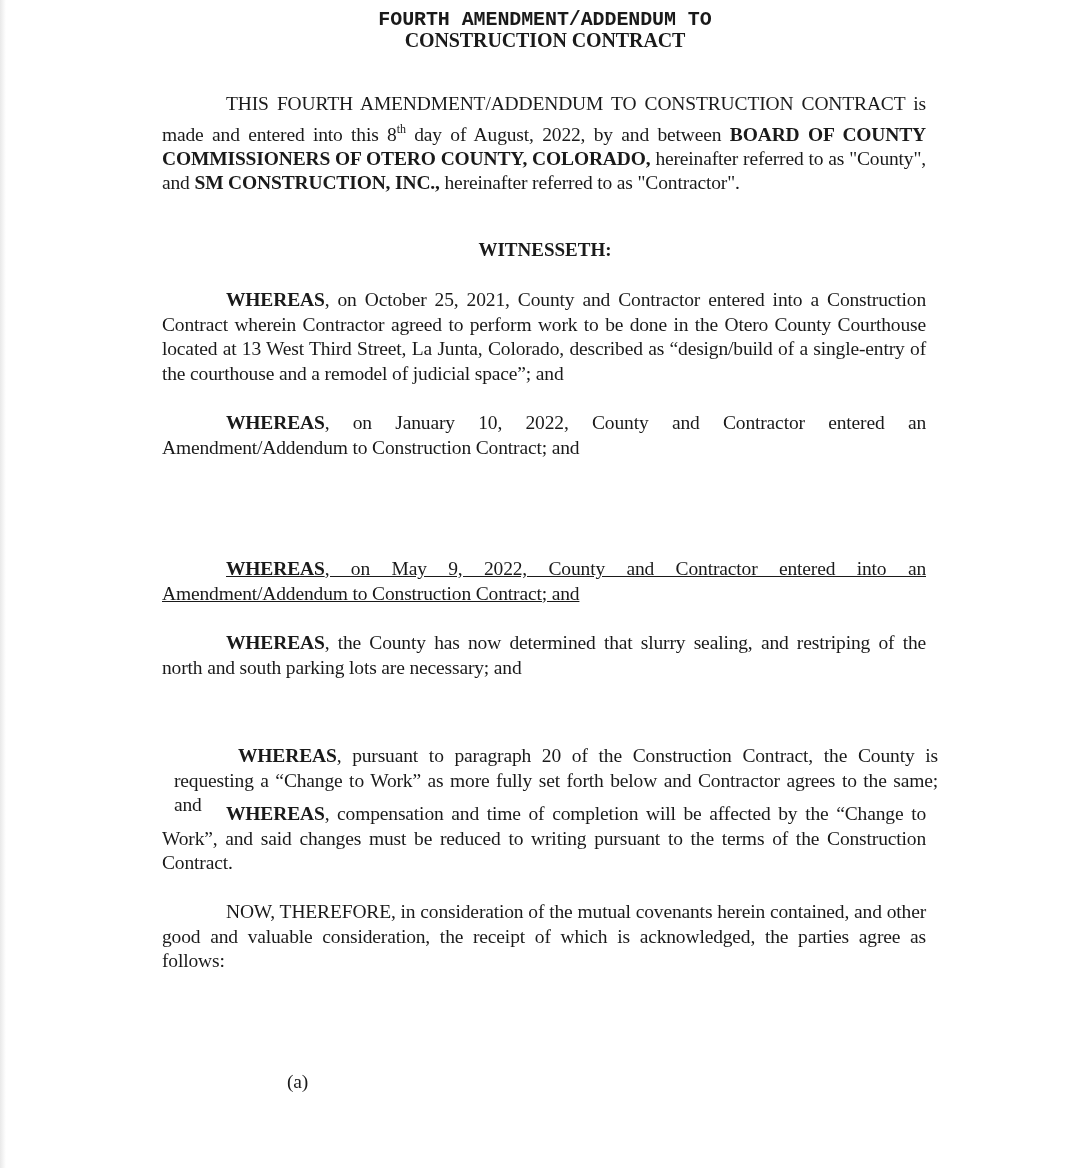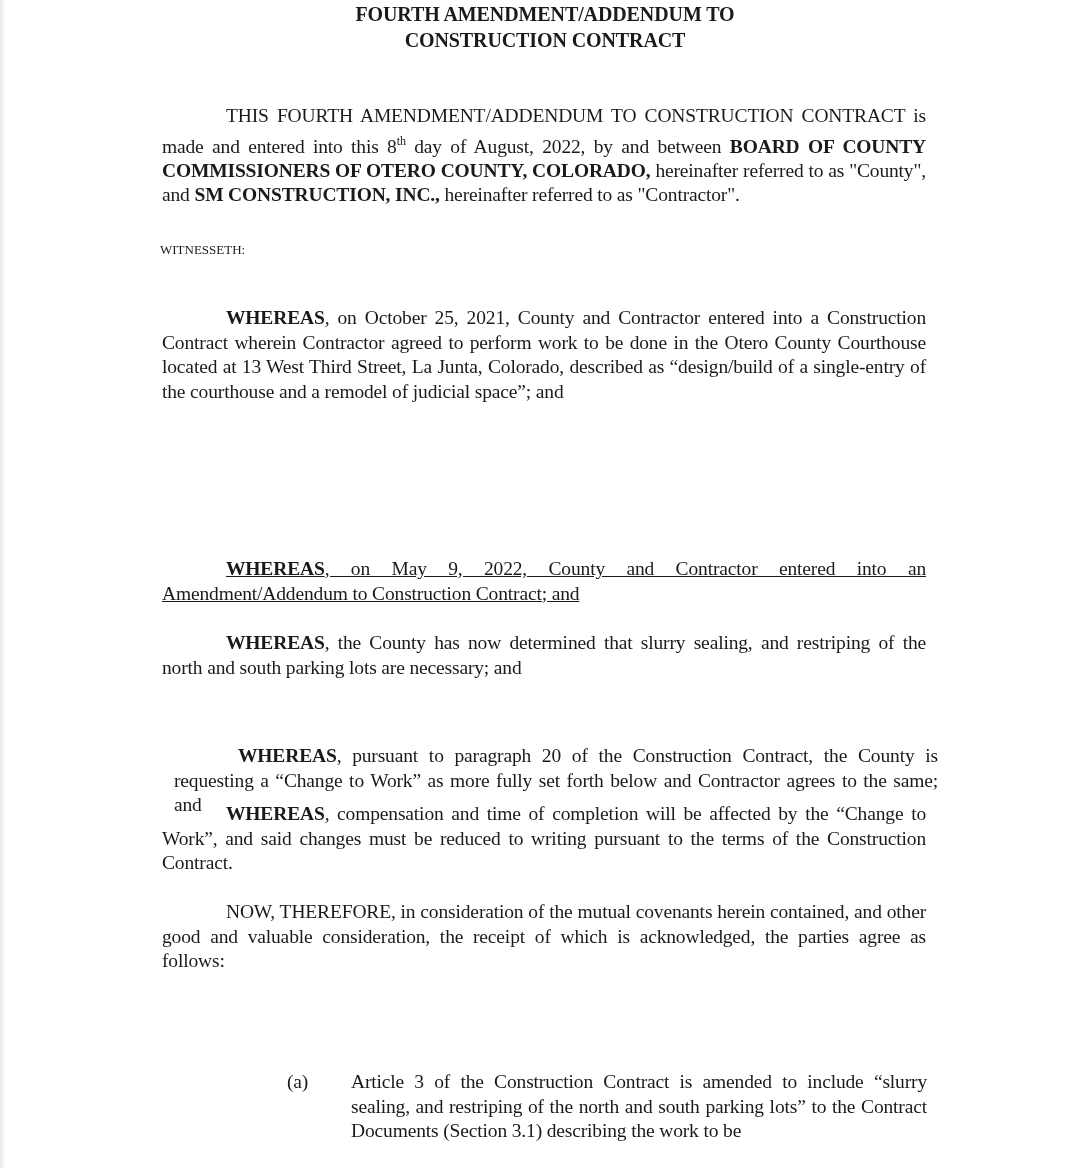--- a/index.html
+++ b/index.html
@@ -14,47 +14,50 @@
     position: absolute; left: 160px; width: 770px; text-align: center;
     font-weight: bold; font-size: 20px; line-height: 24px; letter-spacing: -0.1px;
   }
   .para {
     position: absolute; left: 162px; width: 764px;
     font-size: 19.5px; line-height: 24.5px; text-align: justify;
     letter-spacing: -0.15px;
   }
   .para .indent { display: inline-block; width: 64px; }
   .center-head {
-    position: absolute; left: 160px; width: 770px; text-align: left;
-    font-weight: normal; font-size: 13px; line-height: 24px;
+    position: absolute; left: 160px; width: 770px; text-align: center;
+    font-weight: bold; font-size: 19px; line-height: 24px;
   }
   b { font-weight: bold; }
   .sub-item { position: absolute; left: 287px; width: 640px; font-size: 19.5px; line-height: 24.5px; letter-spacing: -0.15px; }
   .sub-label { position: absolute; left: 0; top: 0; }
   .sub-text { position: absolute; left: 64px; width: 576px; text-align: justify; }
 </style>
 </head>
 <body>
 
 <div class="page">
   <div class="edge"></div>
 
-  <div class="title" style="top:2px;">FOURTH AMENDMENT/ADDENDUM TO</div>
+  <div class="title" style="top:8px;font-family:Liberation Mono, monospace;">FOURTH AMENDMENT/ADDENDUM TO</div>
   <div class="title" style="top:28px;">CONSTRUCTION CONTRACT</div>
 
-  <div class="para" style="top:92px;margin-top:12px;">
+  <div class="para" style="top:92px;">
     <span class="indent"></span><span>THIS FOURTH AMENDMENT/ADDENDUM TO CONSTRUCTION CONTRACT is made and entered into this 8</span><sup style="font-size:12px;">th</sup><span> day of August, 2022, by and between </span><b>BOARD OF COUNTY COMMISSIONERS OF OTERO COUNTY, COLORADO,</b><span> hereinafter referred to as "County", and </span><b>SM CONSTRUCTION, INC.,</b><span> hereinafter referred to as "Contractor".</span>
   </div>
 
   <div class="center-head" style="top:238px;">WITNESSETH:</div>
 
-  <div class="para" style="top:288px;margin-top:18px;">
+  <div class="para" style="top:288px;">
     <span class="indent"></span><b>WHEREAS</b><span>, on October 25, 2021, County and Contractor entered into a Construction Contract wherein Contractor agreed to perform work to be done in the Otero County Courthouse located at 13 West Third Street, La Junta, Colorado, described as “design/build of a single-entry of the courthouse and a remodel of judicial space”; and</span>
   </div>
 
+  <div class="para" style="top:411px;">
+    <span class="indent"></span><b>WHEREAS</b><span>, on January 10, 2022, County and Contractor entered an Amendment/Addendum to Construction Contract; and</span>
+  </div>
 
 
   <div class="para" style="top:557px;text-decoration:underline;">
     <span class="indent"></span><b>WHEREAS</b><span>, on May 9, 2022, County and Contractor entered into an Amendment/Addendum to Construction Contract; and</span>
   </div>
 
   <div class="para" style="top:631px;">
     <span class="indent"></span><b>WHEREAS</b><span>, the County has now determined that slurry sealing, and restriping of the north and south parking lots are necessary; and</span>
   </div>
 
@@ -66,15 +69,14 @@
     <span class="indent"></span><span>NOW, THEREFORE, in consideration of the mutual covenants herein contained, and other good and valuable consideration, the receipt of which is acknowledged, the parties agree as follows:</span>
   </div>
 
   <div class="para" style="top:802px;">
     <span class="indent"></span><b>WHEREAS</b><span>, compensation and time of completion will be affected by the “Change to Work”, and said changes must be reduced to writing pursuant to the terms of the Construction Contract.</span>
   </div>
 
 
   <div class="sub-item" style="top:1070px; height:80px;">
     <span class="sub-label">(a)</span>
-    <div class="sub-text">Article 3 of the Construction Contract is amended to include “slurry sealing, and restriping of the north and south parking lots” to the Contract Documents (Section 3.1) describing the work to be</div>
   </div>
 </div>
 
 </body></html>

